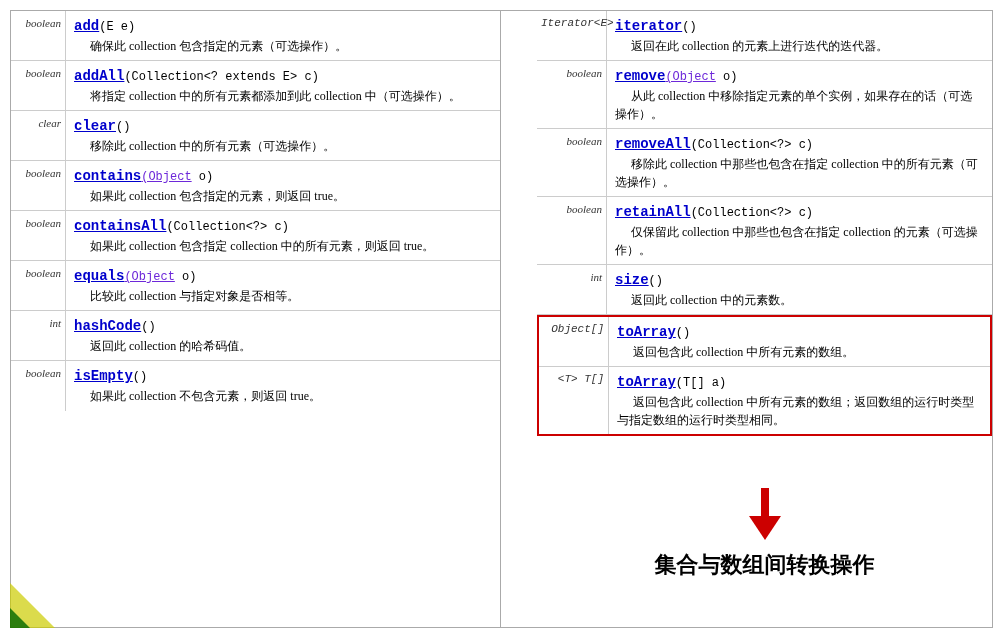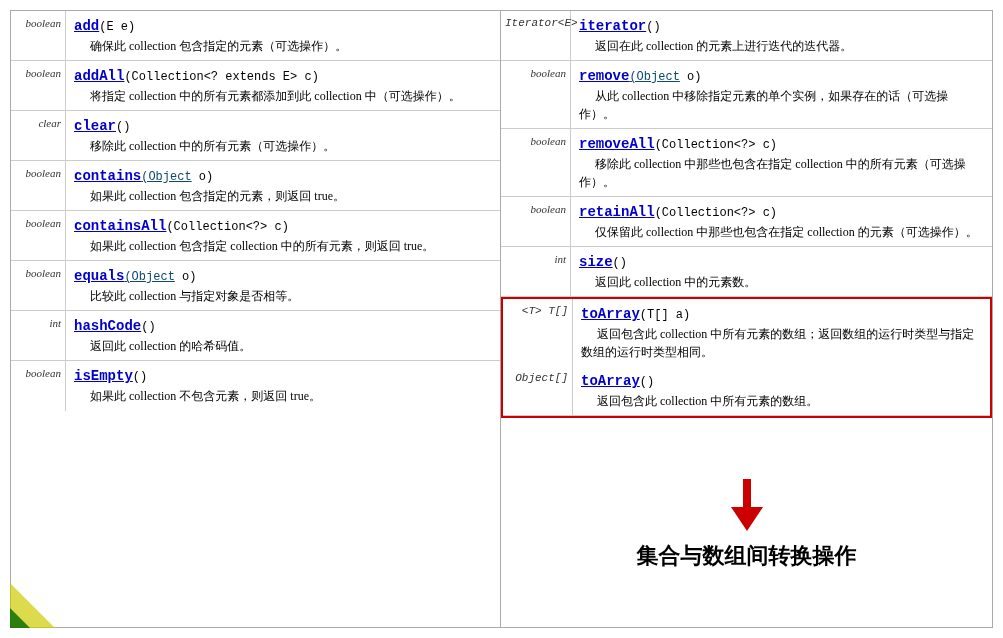--- a/index.html
+++ b/index.html
@@ -47,21 +47,21 @@
     .method-sig {
       font-family: "Courier New", monospace;
       font-size: 12px;
     }
     .method-desc {
       color: #000;
       font-size: 12px;
       padding-left: 16px;
     }
     .link {
-      color: #0c4a6e;
+      color: #6d28d9;
       text-decoration: underline;
       font-family: "Courier New", monospace;
       font-size: 12px;
     }
   </style>
 </head>
 <body>
 
 <div style="display:flex; width:1003px; min-height:638px; background:#fff; padding:10px; gap:0;">
 
@@ -126,21 +126,21 @@
     <div class="method-row" style="border-bottom:none;">
       <div class="return-type">boolean</div>
       <div class="method-content">
         <span class="method-name">isEmpty</span><span class="method-sig">()</span><br>
         <span class="method-desc">如果此 collection 不包含元素，则返回 true。</span>
       </div>
     </div>
 
   </div>
 
-  <div style="flex:1; border:1px solid #aaa; display:flex; flex-direction:column; position:relative;">
+  <div style="flex:1; border:1px solid #aaa; display:flex; flex-direction:column; position:relative;padding-left:36px;">
 
     <div class="method-row">
       <div class="return-type" style="width:70px; min-width:70px; padding:6px 4px; font-size:11px; font-style:italic; text-align:right; border-right:1px solid #ccc; font-family:'Courier New',monospace;">Iterator&lt;E&gt;</div>
       <div class="method-content">
         <span class="method-name">iterator</span><span class="method-sig">()</span><br>
         <span class="method-desc">返回在此 collection 的元素上进行迭代的迭代器。</span>
       </div>
     </div>
 
     <div class="method-row">
@@ -169,36 +169,36 @@
 
     <div class="method-row">
       <div class="return-type" style="width:70px; min-width:70px; padding:6px 4px; font-size:11px; font-style:italic; text-align:right; border-right:1px solid #ccc;">int</div>
       <div class="method-content">
         <span class="method-name">size</span><span class="method-sig">()</span><br>
         <span class="method-desc">返回此 collection 中的元素数。</span>
       </div>
     </div>
 
     <div style="border:2px solid #cc0000; margin: 0;">
+
+      <div class="method-row" style="border-bottom:1px solid #ccc;">
+        <div class="return-type" style="width:70px; min-width:70px; padding:6px 4px; font-size:11px; font-style:italic; text-align:right; border-right:1px solid #ccc; font-family:'Courier New',monospace;">Object[]</div>
+        <div class="method-content">
+          <span class="method-name">toArray</span><span class="method-sig">()</span><br>
+          <span class="method-desc">返回包含此 collection 中所有元素的数组。</span>
+        </div>
+      </div>
 
       <div class="method-row" style="border-bottom:none;">
         <div class="return-type" style="width:70px; min-width:70px; padding:6px 4px; font-size:11px; font-style:italic; text-align:right; border-right:1px solid #ccc; font-family:'Courier New',monospace;">&lt;T&gt; T[]</div>
         <div class="method-content">
           <span class="method-name">toArray</span><span class="method-sig">(T[] a)</span><br>
           <span class="method-desc">返回包含此 collection 中所有元素的数组；返回数组的运行时类型与指定数组的运行时类型相同。</span>
         </div>
       </div>
-
-      <div class="method-row" style="border-bottom:1px solid #ccc;">
-        <div class="return-type" style="width:70px; min-width:70px; padding:6px 4px; font-size:11px; font-style:italic; text-align:right; border-right:1px solid #ccc; font-family:'Courier New',monospace;">Object[]</div>
-        <div class="method-content">
-          <span class="method-name">toArray</span><span class="method-sig">()</span><br>
-          <span class="method-desc">返回包含此 collection 中所有元素的数组。</span>
-        </div>
-      </div>
     </div>
 
     <div style="display:flex; flex-direction:column; align-items:center; padding: 12px 0 8px 0; flex:1; justify-content:center;">
       <div style="width:8px; height:28px; background:#cc0000;"></div>
       <div style="width:0; height:0; border-left:16px solid transparent; border-right:16px solid transparent; border-top:24px solid #cc0000;"></div>
       <div style="font-size:22px; font-weight:bold; color:#000; margin-top:10px; font-family:'SimSun','宋体',serif;">集合与数组间转换操作</div>
     </div>
 
   </div>
 </div>

